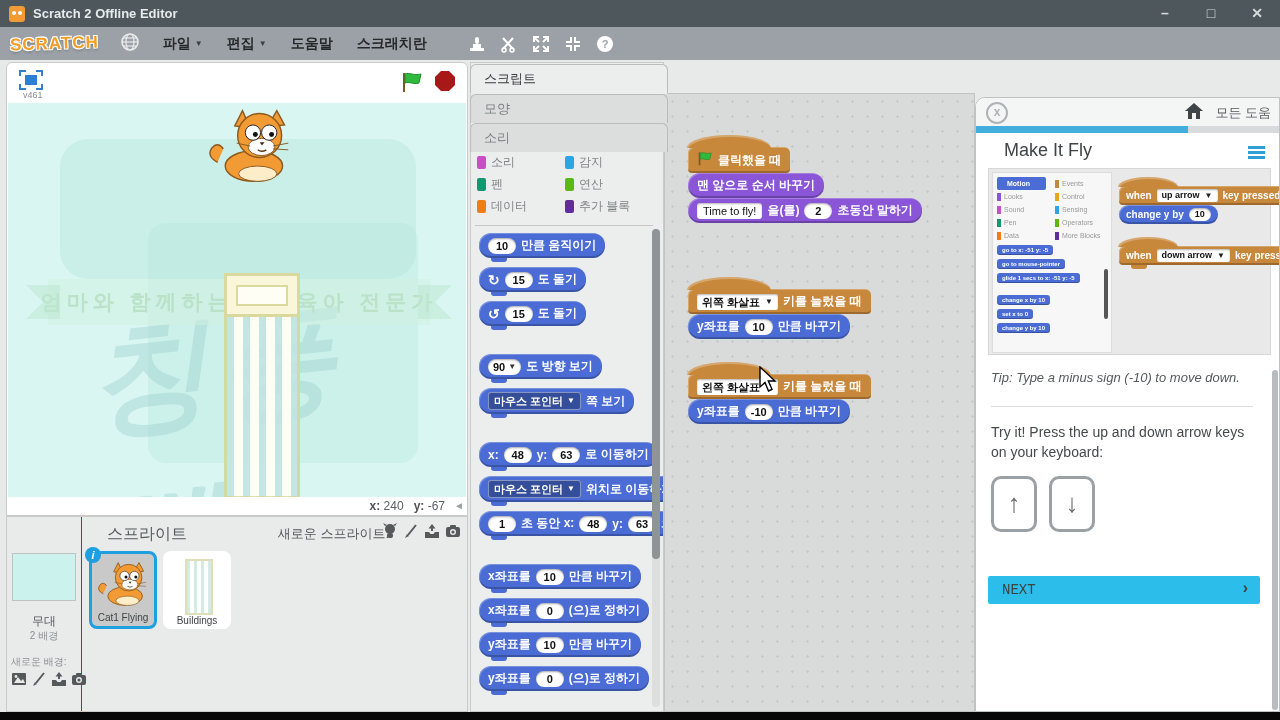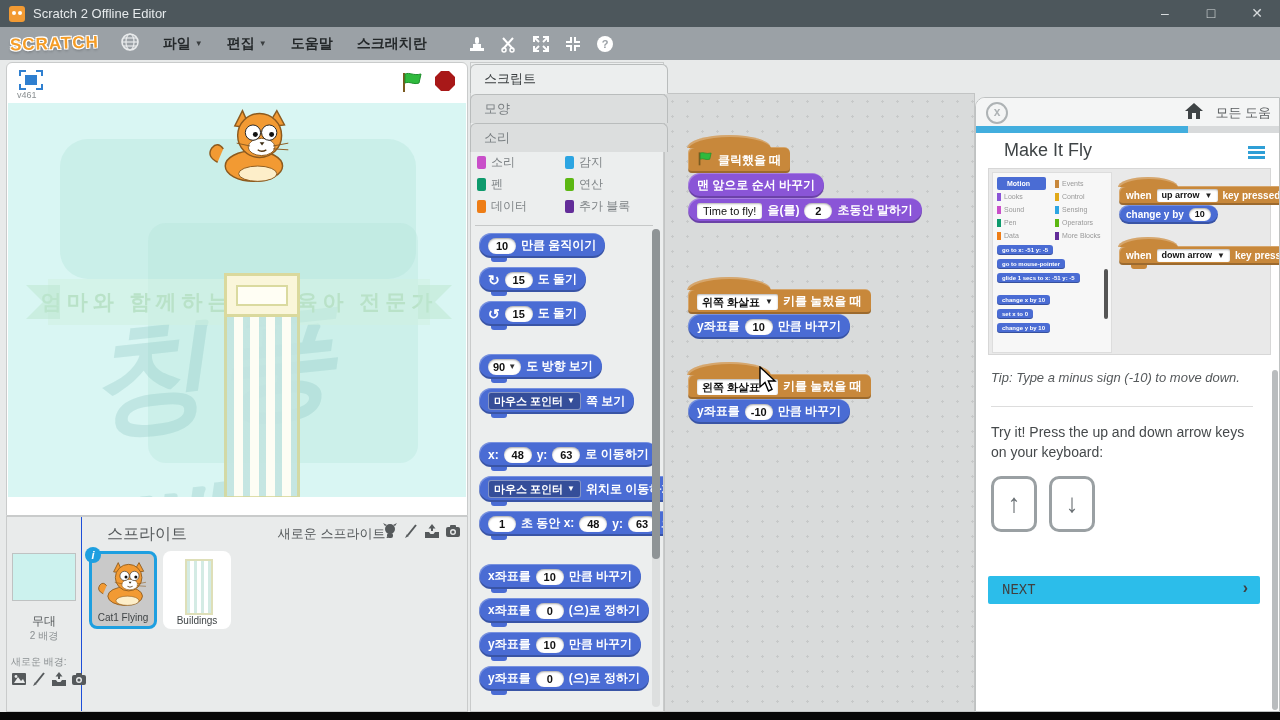--- a/index.html
+++ b/index.html
@@ -1,20 +1,20 @@
 <!DOCTYPE html>
 <html><head>
 <meta charset="utf-8">
 <style>
   html,body{margin:0;padding:0;background:#000;}
   #app{position:relative;width:1280px;height:720px;background:#e8eaea;
        font-family:"Liberation Sans",sans-serif;overflow:hidden;}
   
   #titlebar{position:absolute;left:0;top:0;width:1280px;height:27px;background:#4d575c;
-            display:flex;align-items:center;color:#e6eaec;font-size:13px;}
+            display:flex;align-items:center;color:#e6eaec;font-size:13px;font-weight:bold;}
   #title-icon{width:16px;height:16px;margin:0 8px 0 9px;border-radius:3px;background:#f29a33;
               display:inline-block;position:relative;}
   #title-icon:before{content:"";position:absolute;left:3px;top:5px;width:4px;height:4px;border-radius:50%;background:#fff;}
   #title-icon:after{content:"";position:absolute;right:3px;top:5px;width:4px;height:4px;border-radius:50%;background:#fff;}
   .wctl{position:absolute;top:0;height:27px;width:46px;text-align:center;line-height:27px;color:#d7dbdd;font-size:14px;}
   #btn-min{right:92px;} #btn-max{right:46px;} #btn-close{right:0;}
   
   #menubar{position:absolute;left:0;top:27px;width:1280px;height:33px;background:#9ba1a6;
            display:flex;align-items:center;}
   #logo{font-size:17px;font-weight:bold;color:#f59d27;margin-left:10px;letter-spacing:1px;
@@ -23,21 +23,21 @@
   #globe{margin-left:22px;}
   .menu-item{color:#24282a;font-size:14px;font-weight:bold;margin-left:24px;display:flex;align-items:center;gap:4px;}
   .menu-item .dn{font-size:8px;color:#3a3e40;}
   #tools{position:absolute;left:468px;top:0;height:33px;display:flex;align-items:center;gap:14px;}
   #tools svg{display:block;}
   
   #stage-panel{position:absolute;left:6px;top:62px;width:462px;height:454px;background:#fff;
                border:1px solid #c9cbcb;border-radius:6px 6px 0 0;box-sizing:border-box;}
   #stage-header{position:absolute;left:0;top:0;width:100%;height:40px;}
   #fs-btn{position:absolute;left:12px;top:7px;width:24px;height:20px;}
-  #version{position:absolute;left:10px;top:27px;font-size:9px;color:#8a8f91;}
+  #version{position:absolute;left:16px;top:27px;font-size:9px;color:#8a8f91;}
   #green-flag{position:absolute;right:44px;top:8px;}
   #stop-btn{position:absolute;right:12px;top:8px;width:20px;height:20px;background:#a81818;
             clip-path:polygon(30% 0,70% 0,100% 30%,100% 70%,70% 100%,30% 100%,0 70%,0 30%);}
   #stage{position:absolute;left:1px;top:40px;width:458px;height:394px;background:#d9f6f3;overflow:hidden;}
   
   #wm-card1{position:absolute;left:52px;top:36px;width:356px;height:140px;background:rgba(176,226,216,.35);border-radius:28px;}
   #wm-card2{position:absolute;left:140px;top:120px;width:270px;height:240px;background:rgba(176,226,216,.30);border-radius:18px;}
   #wm-banner{position:absolute;left:40px;top:176px;width:382px;height:46px;background:rgba(208,240,224,.55);
              display:flex;align-items:center;justify-content:center;}
   #wm-banner:before,#wm-banner:after{content:"";position:absolute;top:6px;border:17px solid rgba(190,232,210,.55);}
@@ -280,20 +280,27 @@
             <circle cx="53.5" cy="33" r="2.6" fill="#111"></circle>
             <circle cx="70.5" cy="33" r="2.6" fill="#111"></circle>
             <polygon points="58,41 63,41 60.5,44.5" fill="#3a2a10"></polygon>
             <path d="M56 49 Q60 52 65 49" fill="none" stroke="#5a3a14" stroke-width="1.4"></path>
             <line x1="72" y1="45" x2="88" y2="42" stroke="#8c5a1e"></line>
             <line x1="72" y1="48" x2="88" y2="49" stroke="#8c5a1e"></line>
             <line x1="48" y1="45" x2="34" y2="42" stroke="#8c5a1e"></line>
           </svg></div>
     </div>
   </div>
+  <div id="coord-bar">
+    <span id="coords">
+      <span><b>x:</b> <span>240</span></span>
+      <span><b>y:</b> <span>-67</span></span>
+    </span>
+    <span id="collapse-arrow">◄</span>
+  </div>
 
   <div id="sprites-panel">
     <div id="sp-header">
       <span id="sp-title">스프라이트</span>
       <span id="sp-new">새로운 스프라이트:</span>
       <span id="sp-new-icons">
           <span><svg width="16" height="16" viewBox="0 0 16 16">
               <circle cx="8" cy="6" r="5" fill="#55595b"></circle>
               <polygon points="3,3 1,0 5,2" fill="#55595b"></polygon>
               <polygon points="13,3 15,0 11,2" fill="#55595b"></polygon>

